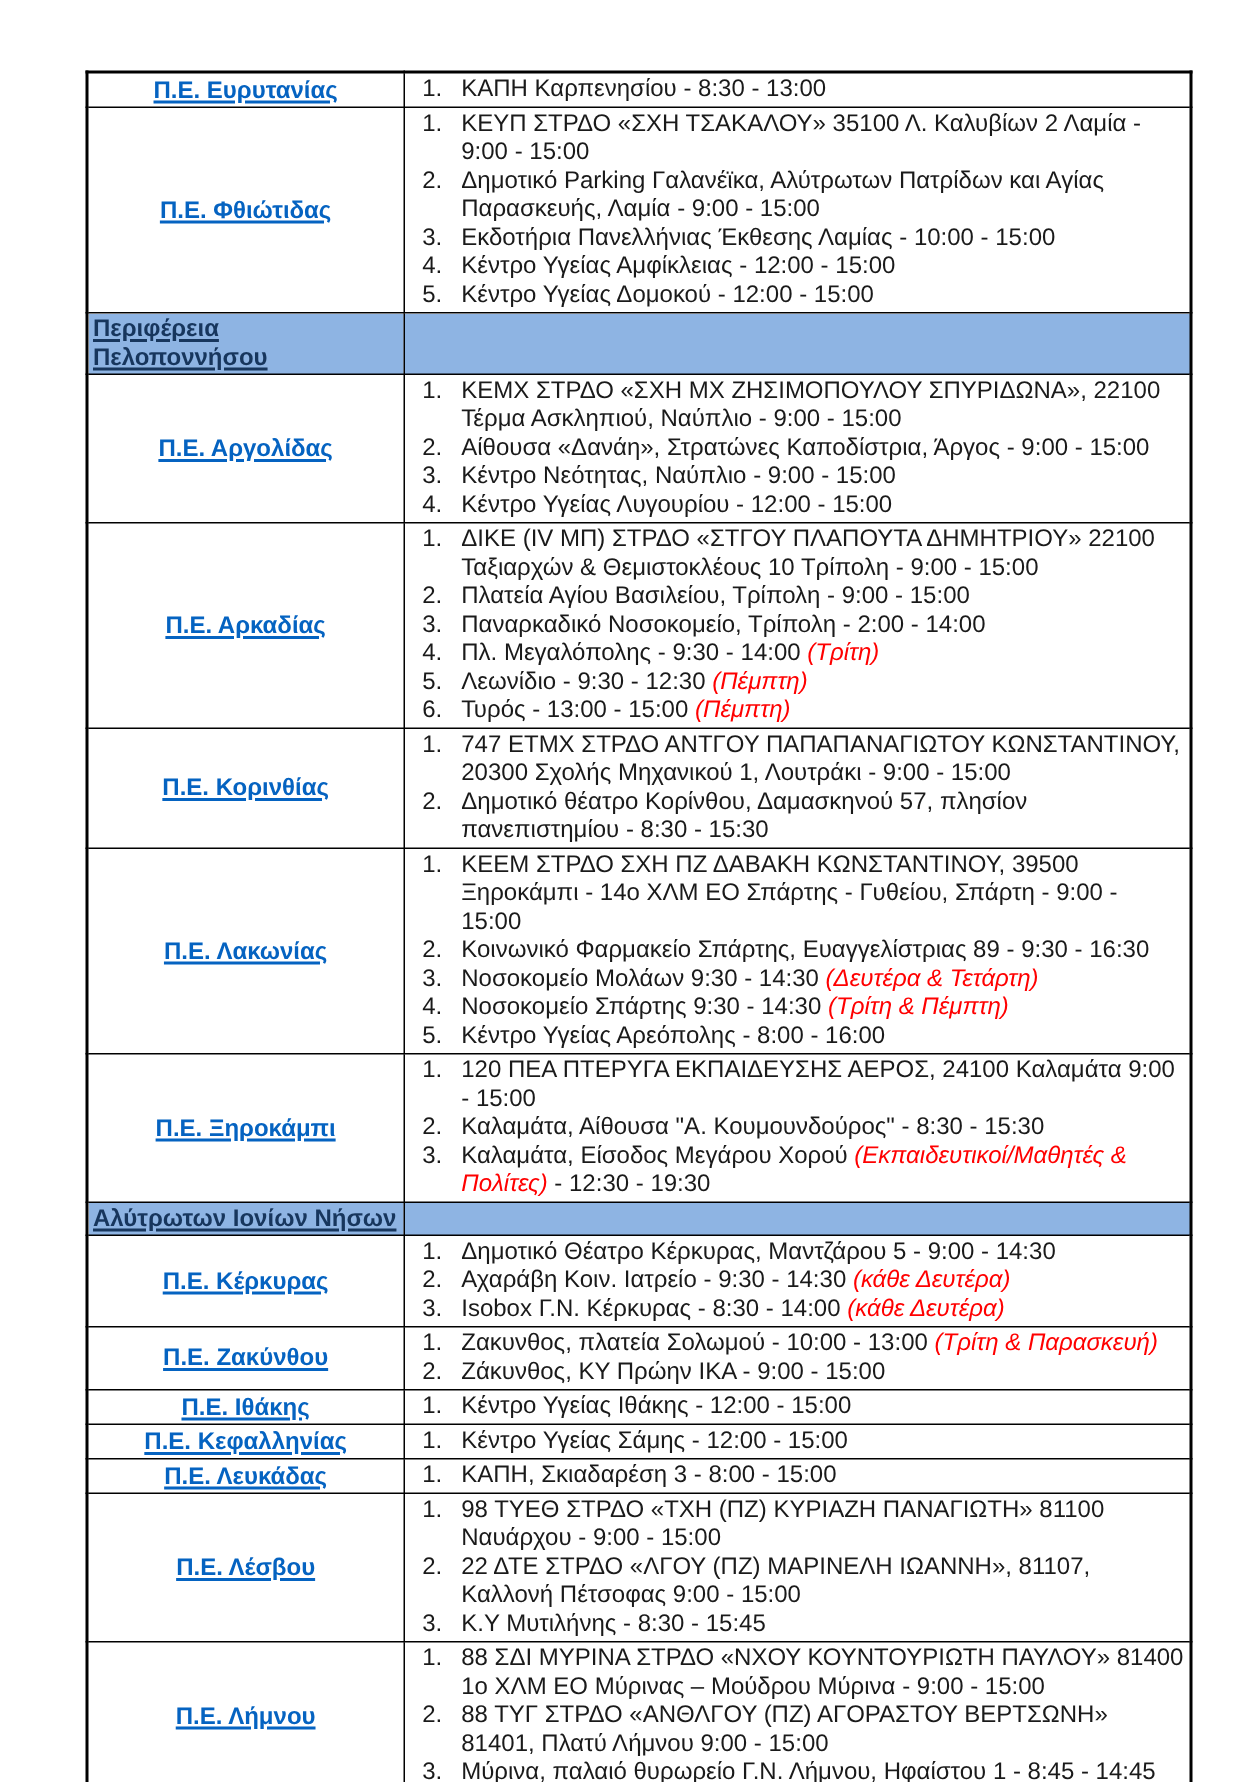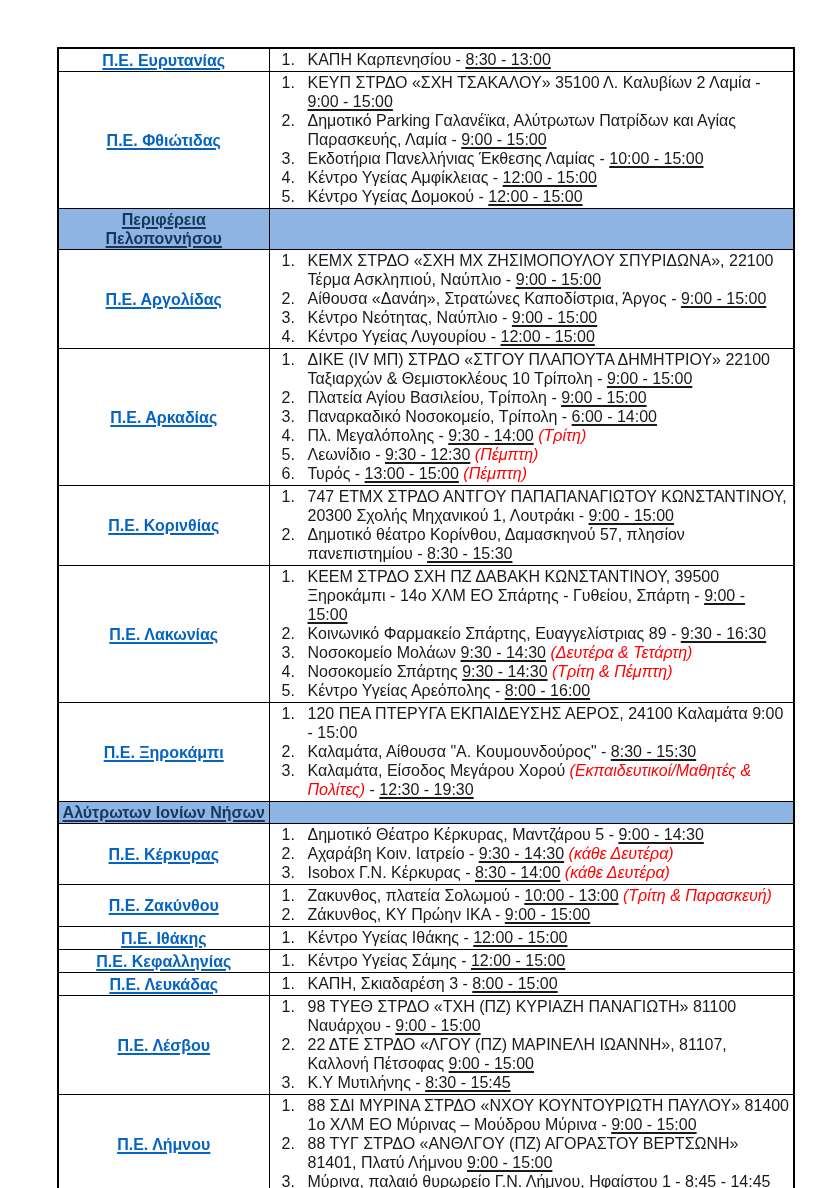--- a/index.html
+++ b/index.html
@@ -35,29 +35,28 @@
     text-decoration: underline;
     text-decoration-thickness: 1.5px;
     text-underline-offset: 2px;
     cursor: pointer;
   }
   .items-cell { padding: 1px 4px 2px 0; }
   .item { display: flex; align-items: flex-start; padding-left: 12px; }
   .item-num { flex: 0 0 26px; }
   .item-text { flex: 1; min-width: 0; }
   .time {
-    text-decoration: underline;
     text-decoration-thickness: 1.5px;
     text-underline-offset: 2px;
   }
   .note { color: var(--note-red, #ff0000); font-style: italic; }
   .band-row td { background: var(--band-bg, #8EB4E3); height: 19px; }
   .band-label {
     display: block;
-    text-align: center;
+    text-align: left;
     color: var(--band-text, #17365D);
     font-weight: 700;
     text-decoration: underline;
     text-decoration-thickness: 1.5px;
     text-underline-offset: 2px;
     cursor: pointer;
   }
 </style>
 </head>
 <body>
@@ -135,21 +134,21 @@
           <div class="item">
             <span class="item-num">1.</span>
             <div class="item-text"><span>ΔΙΚΕ (IV ΜΠ) ΣΤΡΔΟ «ΣΤΓΟΥ ΠΛΑΠΟΥΤΑ ΔΗΜΗΤΡΙΟΥ» 22100 Ταξιαρχών &amp; Θεμιστοκλέους 10 Τρίπολη - </span><span class="time">9:00 - 15:00</span></div>
           </div>
           <div class="item">
             <span class="item-num">2.</span>
             <div class="item-text"><span>Πλατεία Αγίου Βασιλείου, Τρίπολη - </span><span class="time">9:00 - 15:00</span></div>
           </div>
           <div class="item">
             <span class="item-num">3.</span>
-            <div class="item-text"><span>Παναρκαδικό Νοσοκομείο, Τρίπολη - </span><span class="time">6:00 - 14:00</span></div>
+            <div class="item-text"><span>Παναρκαδικό Νοσοκομείο, Τρίπολη - </span><span class="time">2:00 - 14:00</span></div>
           </div>
           <div class="item">
             <span class="item-num">4.</span>
             <div class="item-text"><span>Πλ. Μεγαλόπολης - </span><span class="time">9:30 - 14:00</span><span> </span><span class="note">(Τρίτη)</span></div>
           </div>
           <div class="item">
             <span class="item-num">5.</span>
             <div class="item-text"><span>Λεωνίδιο - </span><span class="time">9:30 - 12:30</span><span> </span><span class="note">(Πέμπτη)</span></div>
           </div>
           <div class="item">

